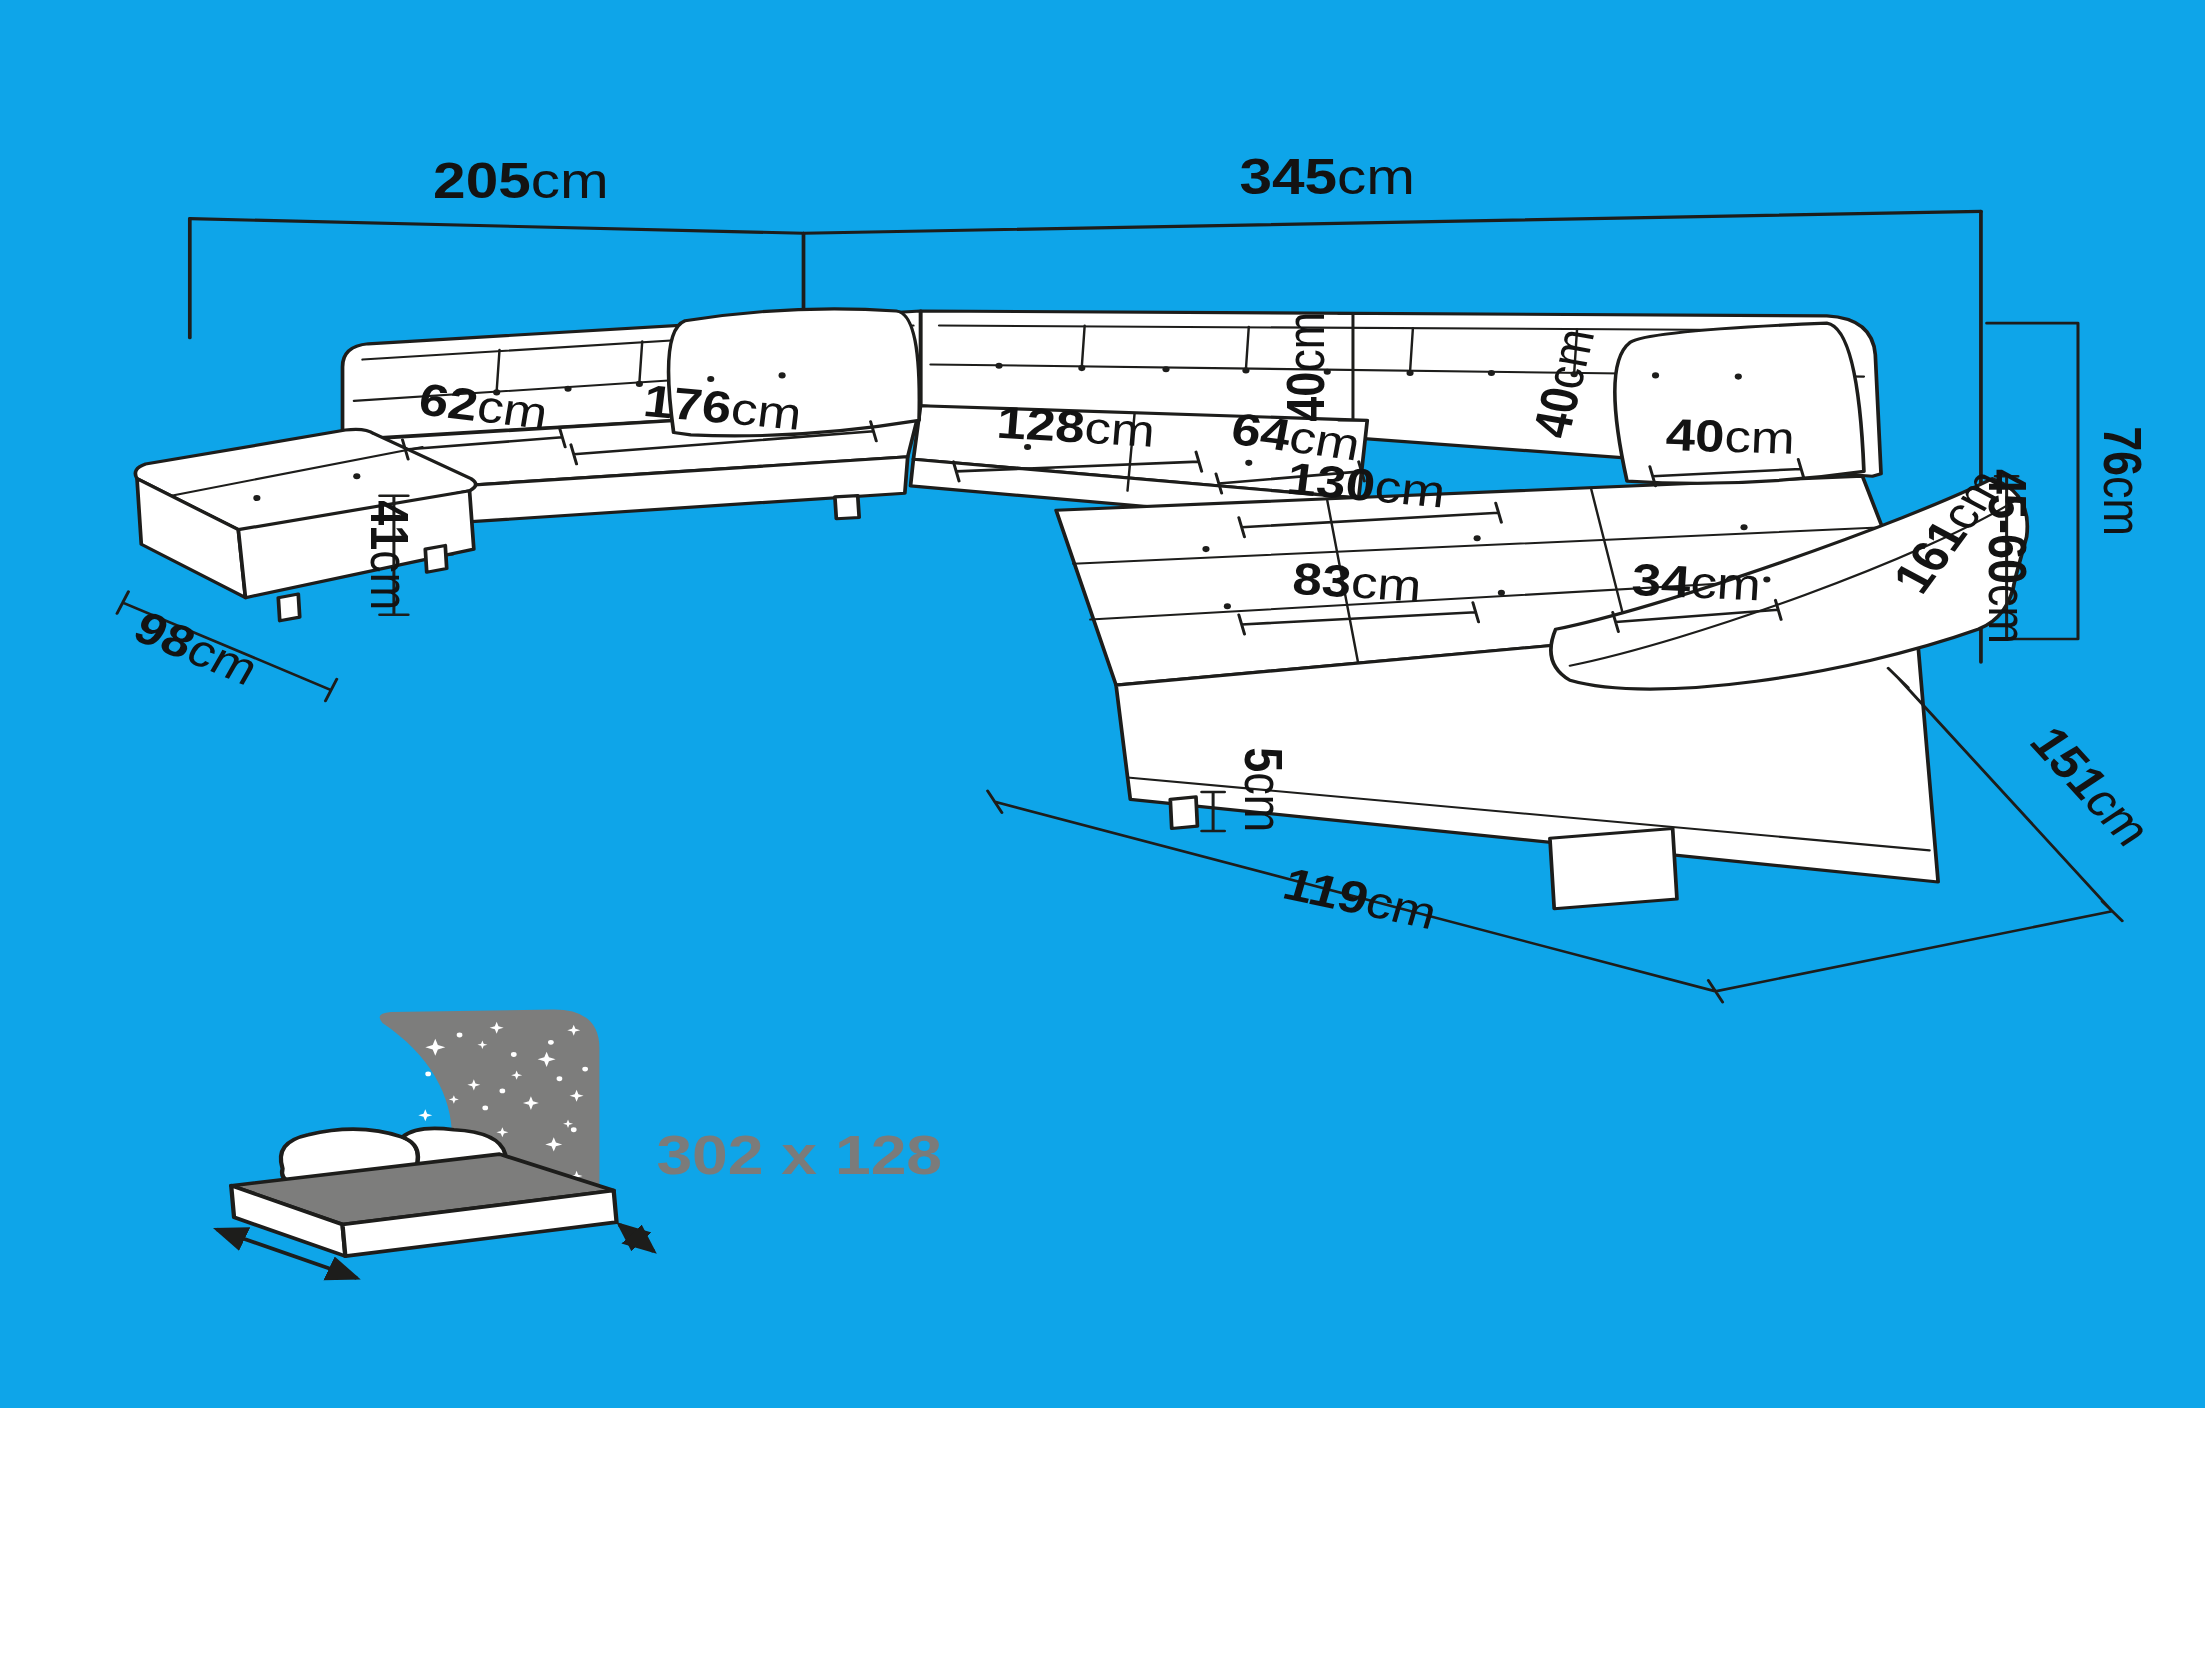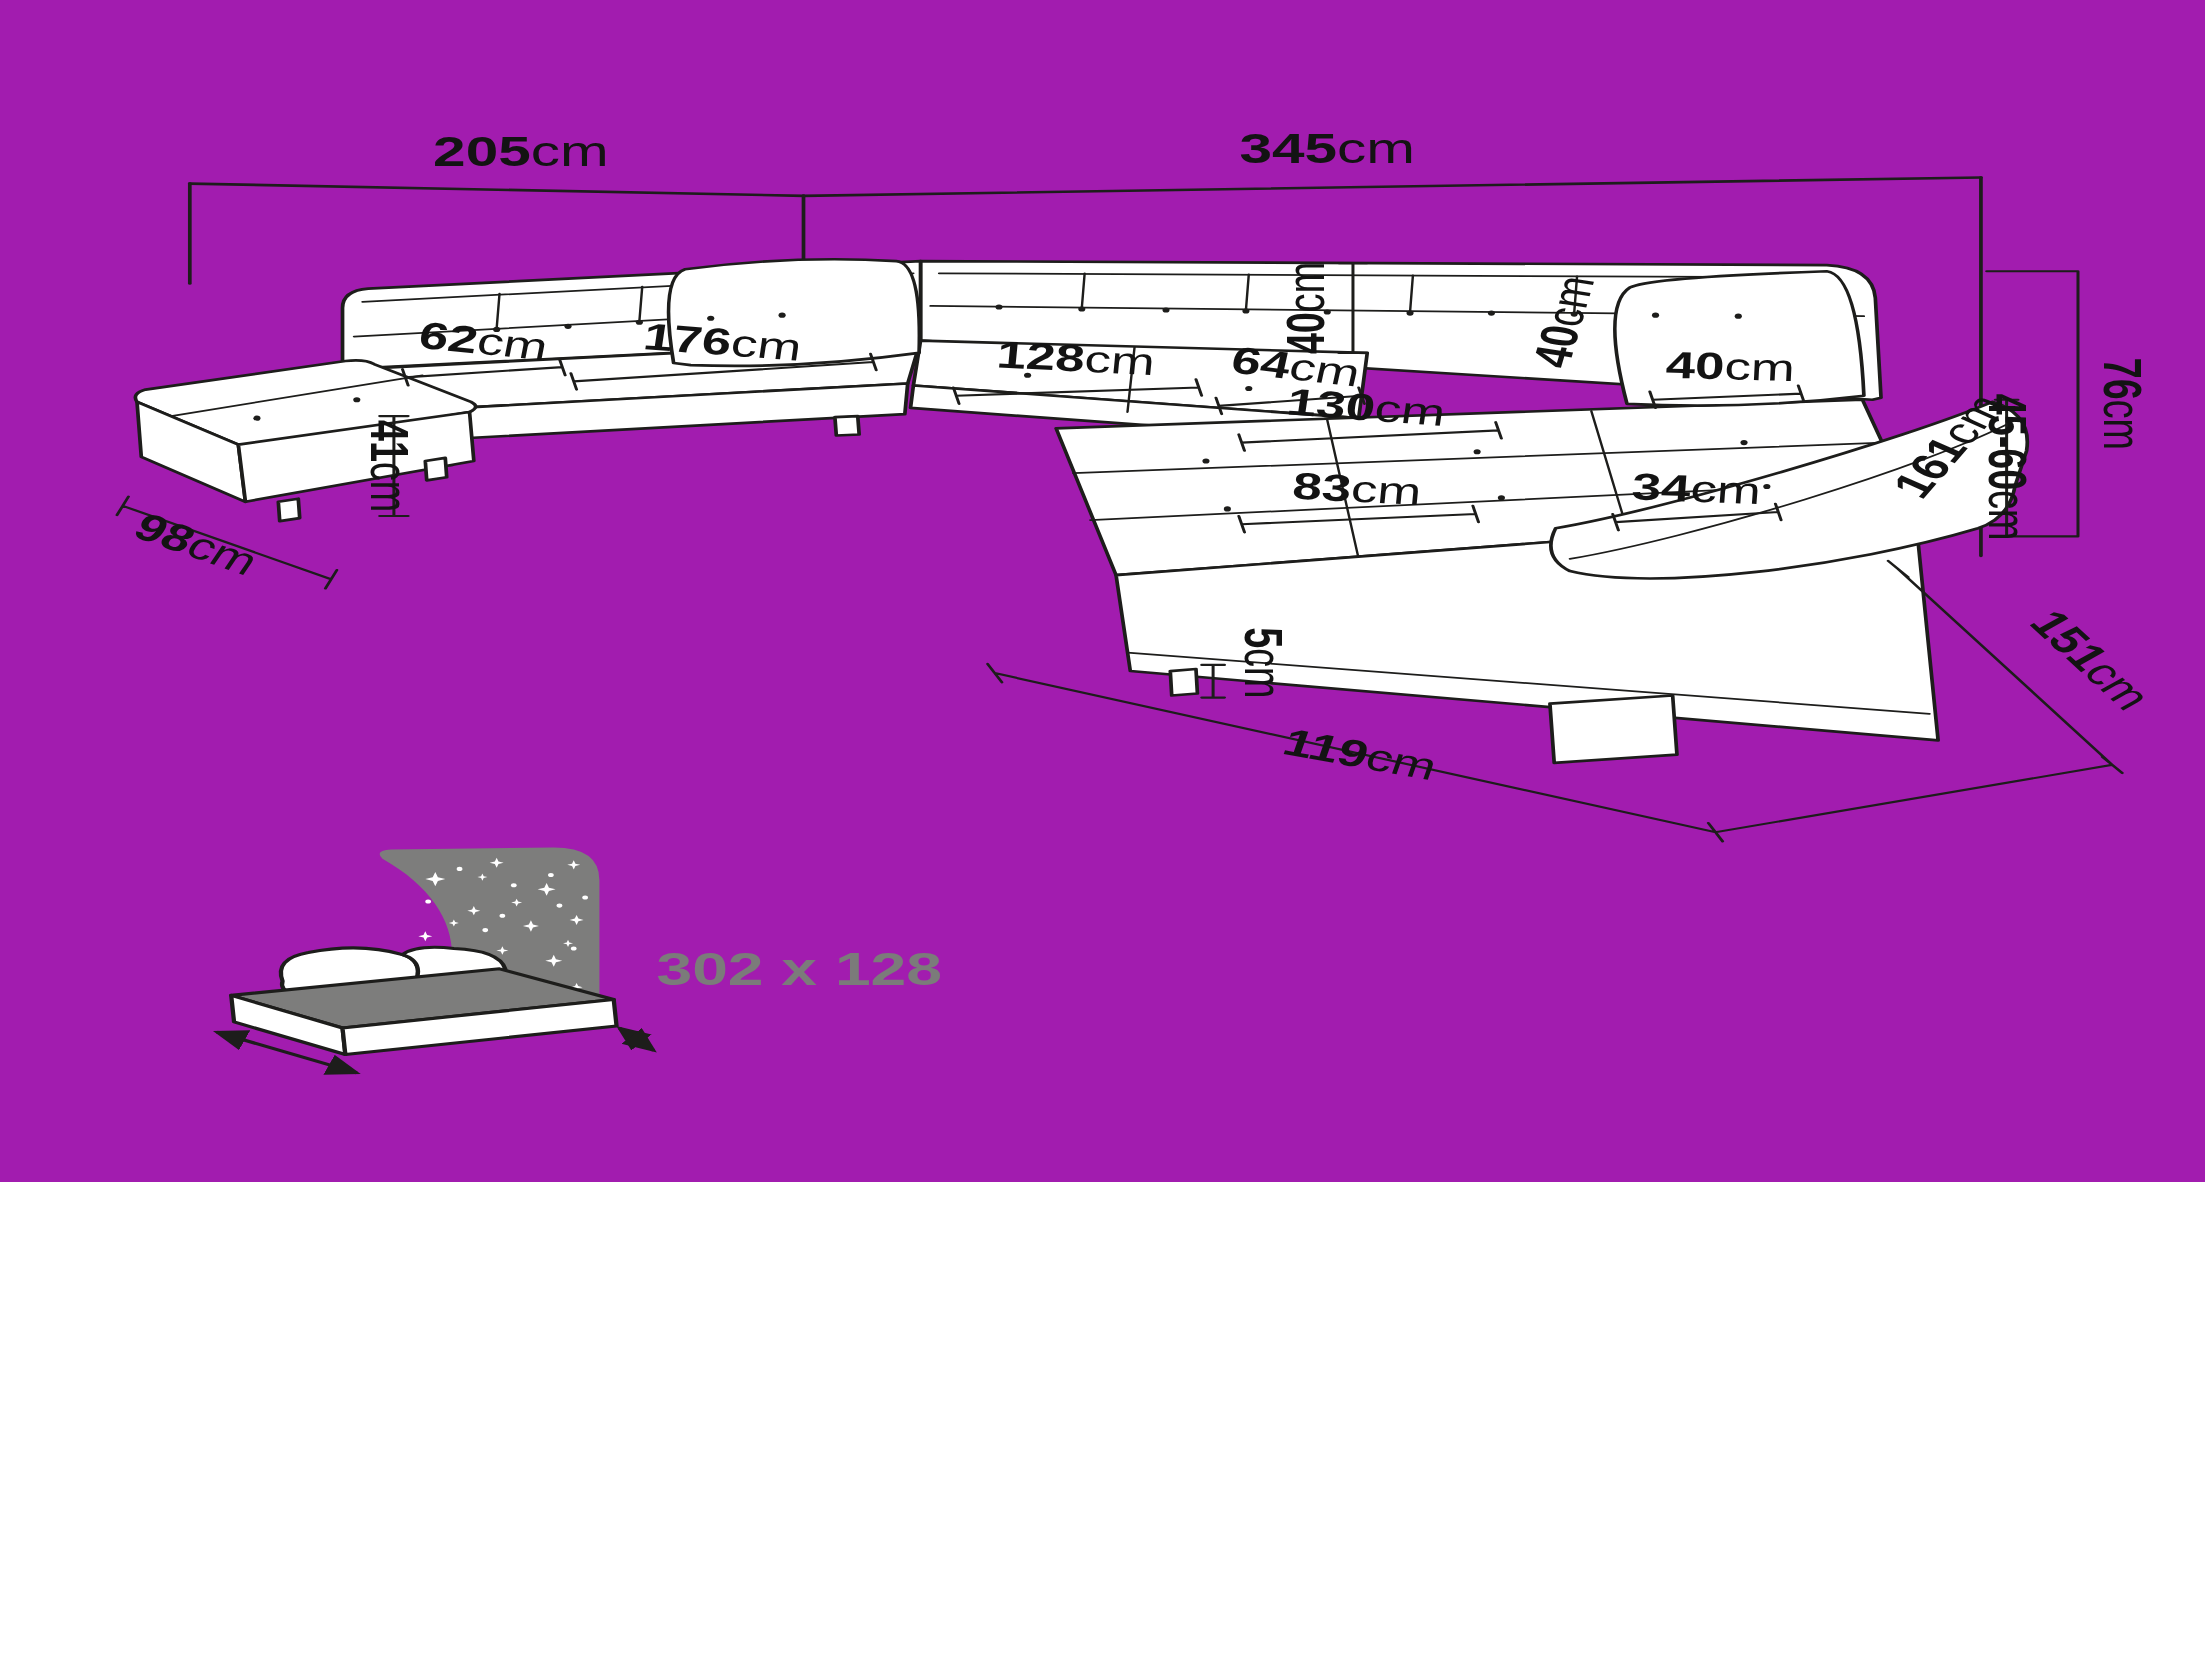--- a/index.html
+++ b/index.html
@@ -1,18 +1,18 @@
 <!DOCTYPE html>
 <html style="font-size:13px"><head>
 <meta charset="utf-8">
 <style>
   * { box-sizing: border-box; }
   html,body { margin:0; padding:0; background:#ffffff; }
   .stage {
-    width:2205px; height:1182px; background:#a21caf; position:relative;
+    width:2205px; height:1408px; background:#0ea5e9; position:relative;
     font-family:"Liberation Sans", sans-serif;
   }
   svg { display:block; width:100%; height:100%; }
   .outline { fill:none; stroke:#1d1d1b; stroke-width:2.6; stroke-linecap:round; stroke-linejoin:round; }
   .fillw   { fill:#ffffff; stroke:#1d1d1b; stroke-width:2.6; stroke-linejoin:round; stroke-linecap:round; }
   .seam    { fill:none; stroke:#1d1d1b; stroke-width:1.7; stroke-linecap:round; }
   .dimline { fill:none; stroke:#1d1d1b; stroke-width:2.1; stroke-linecap:round; }
   .dot     { fill:#1d1d1b; stroke:none; }
   .dim     { font-size:37px; fill:#131313; }
   .dim .num  { font-weight:700; }

